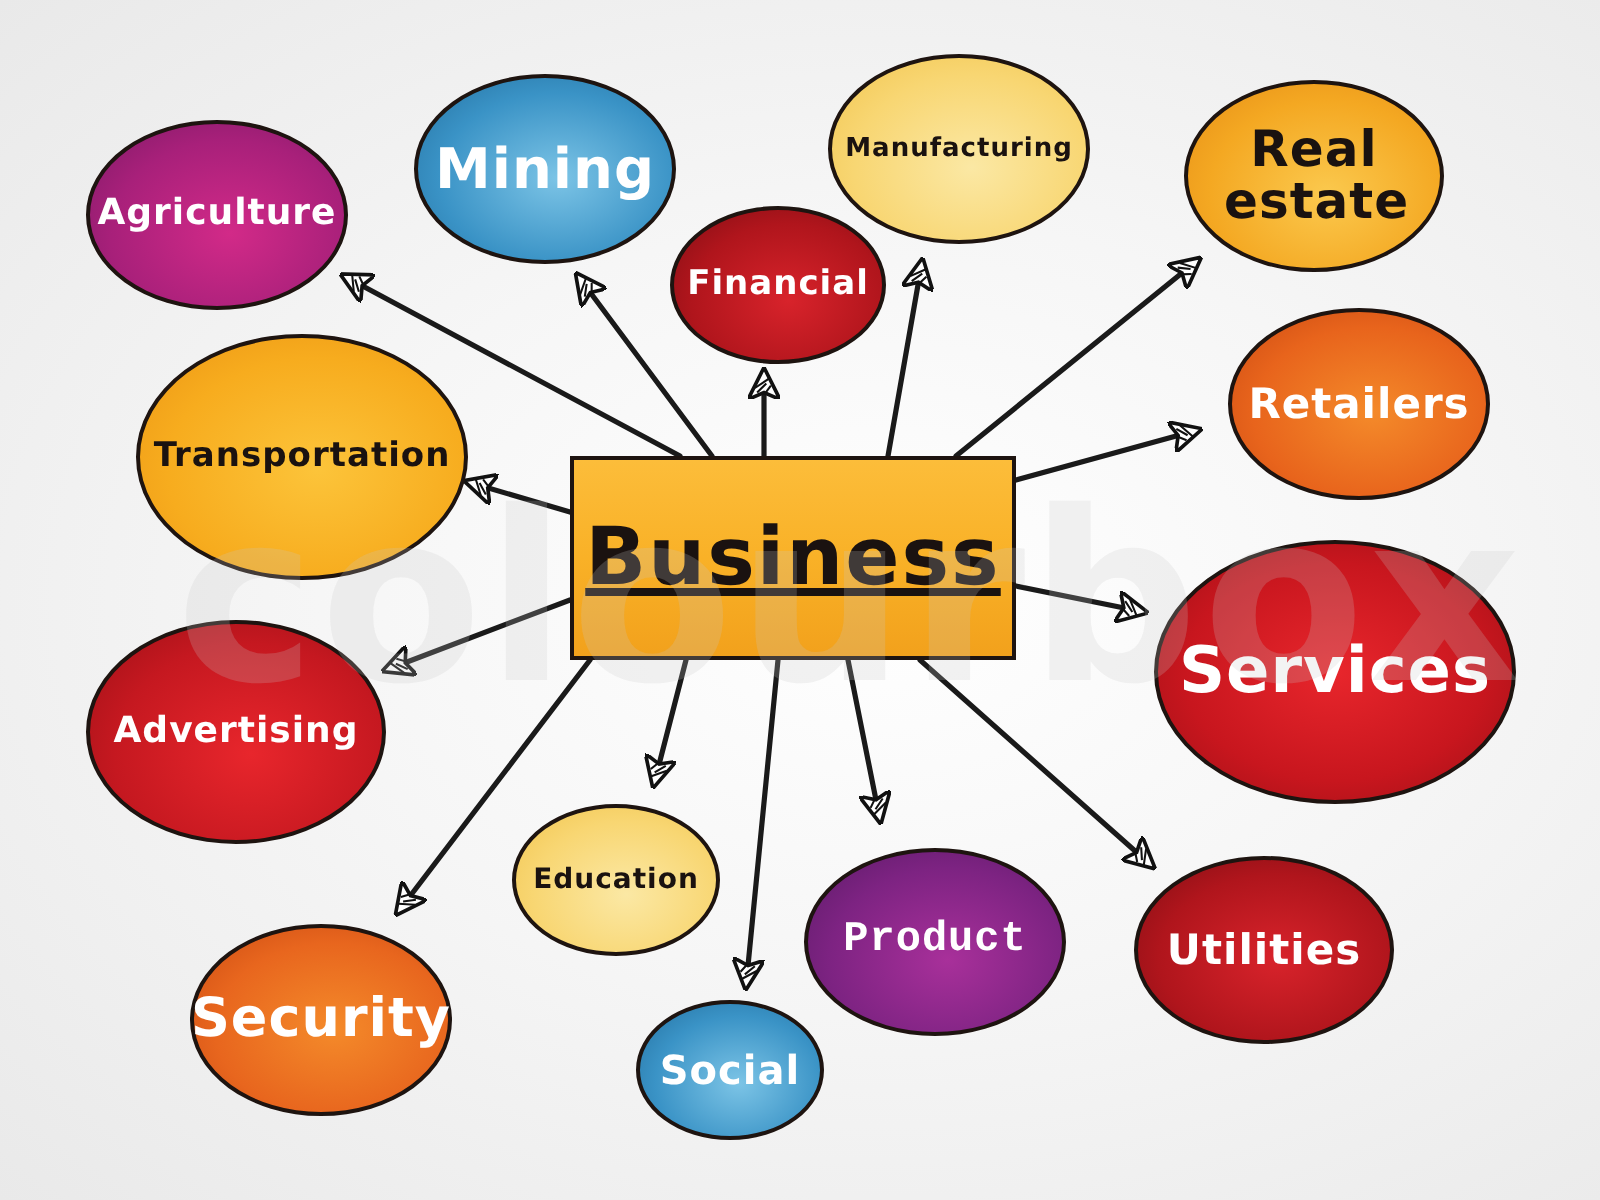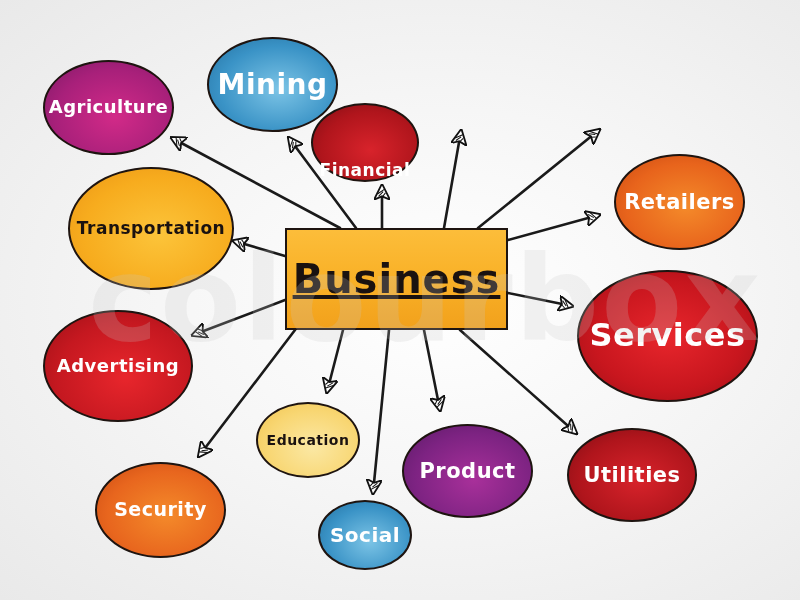--- a/index.html
+++ b/index.html
@@ -139,25 +139,31 @@
   </div>
 
   <div class="node dark" style="left:43px; top:60px; width:131px; height:95px; background: radial-gradient(ellipse at 55% 60%, #d22a88 0%, #a8207a 60%, #7d1a66 100%); text-align: right;">
     <span style="font-size:18px;">Agriculture</span>
   </div>
 
   <div class="node dark" style="left:207px; top:37px; width:131px; height:95px; background: radial-gradient(ellipse at 55% 55%, #7cc4e6 0%, #3a93c6 60%, #236f9f 100%);">
     <span style="font-size:28px;">Mining</span>
   </div>
 
-  <div class="node dark" style="left:311px; top:103px; width:108px; height:79px; background: radial-gradient(ellipse at 55% 60%, #d8232b 0%, #b0151c 60%, #7f0e14 100%); align-items: flex-end;">
+  <div class="node dark" style="left:335px; top:103px; width:108px; height:79px; background: radial-gradient(ellipse at 55% 60%, #d8232b 0%, #b0151c 60%, #7f0e14 100%);">
     <span style="font-size:17px;">Financial</span>
   </div>
 
+  <div class="node light" style="left:414px; top:27px; width:131px; height:95px; background: radial-gradient(ellipse at 55% 60%, #fbe8a4 0%, #f8d672 60%, #f1c44e 100%);">
+    <span style="font-size:13px;">Manufacturing</span>
+  </div>
 
+  <div class="node light" style="left:592px; top:40px; width:130px; height:96px; background: radial-gradient(ellipse at 55% 60%, #fbc94e 0%, #f4a822 60%, #e58d16 100%);">
+    <span style="font-size:25px; width:90px; display:block;">Real estate</span>
+  </div>
 
   <div class="node dark" style="left:614px; top:154px; width:131px; height:96px; background: radial-gradient(ellipse at 55% 55%, #f48a2a 0%, #e8641c 60%, #c94a12 100%);">
     <span style="font-size:21px;">Retailers</span>
   </div>
 
   <div class="node light" style="left:68px; top:167px; width:166px; height:123px; background: radial-gradient(ellipse at 55% 55%, #fcc43a 0%, #f7ac1e 60%, #ea9414 100%);">
     <span style="font-size:17px;">Transportation</span>
   </div>
 
   <div class="node dark" style="left:577px; top:270px; width:181px; height:132px; background: radial-gradient(ellipse at 50% 50%, #e8262c 0%, #c8161e 60%, #9b1016 100%);">
@@ -166,28 +172,28 @@
 
   <div class="node dark" style="left:43px; top:310px; width:150px; height:112px; background: radial-gradient(ellipse at 55% 60%, #e8262c 0%, #c51820 60%, #9b1016 100%);">
     <span style="font-size:18px;">Advertising</span>
   </div>
 
   <div class="node light" style="left:256px; top:402px; width:104px; height:76px; background: radial-gradient(ellipse at 55% 60%, #fbe8a4 0%, #f8d672 60%, #f1c44e 100%);">
     <span style="font-size:14px;">Education</span>
   </div>
 
   <div class="node dark" style="left:95px; top:462px; width:131px; height:96px; background: radial-gradient(ellipse at 55% 55%, #f48a2a 0%, #e8661e 60%, #c94a12 100%);">
-    <span style="font-size:19px;text-align:center;">Security</span>
+    <span style="font-size:27px;text-align:center;">Security</span>
   </div>
 
   <div class="node dark" style="left:318px; top:500px; width:94px; height:70px; background: radial-gradient(ellipse at 55% 60%, #7cc4e6 0%, #3a93c6 60%, #236f9f 100%);">
     <span style="font-size:20px;text-align:center;">Social</span>
   </div>
 
   <div class="node dark" style="left:402px; top:424px; width:131px; height:94px; background: radial-gradient(ellipse at 55% 60%, #a8309a 0%, #7d2382 60%, #5a1a66 100%);">
-    <span style="font-size:21px;">Product</span>
+    <span style="font-size:21px;font-family:Liberation Mono, monospace;">Product</span>
   </div>
 
   <div class="node dark" style="left:567px; top:428px; width:130px; height:94px; background: radial-gradient(ellipse at 55% 55%, #d8232b 0%, #b0151c 60%, #7f0e14 100%);">
     <span style="font-size:21px;">Utilities</span>
   </div>
 
 </div>
 
 </body></html>

